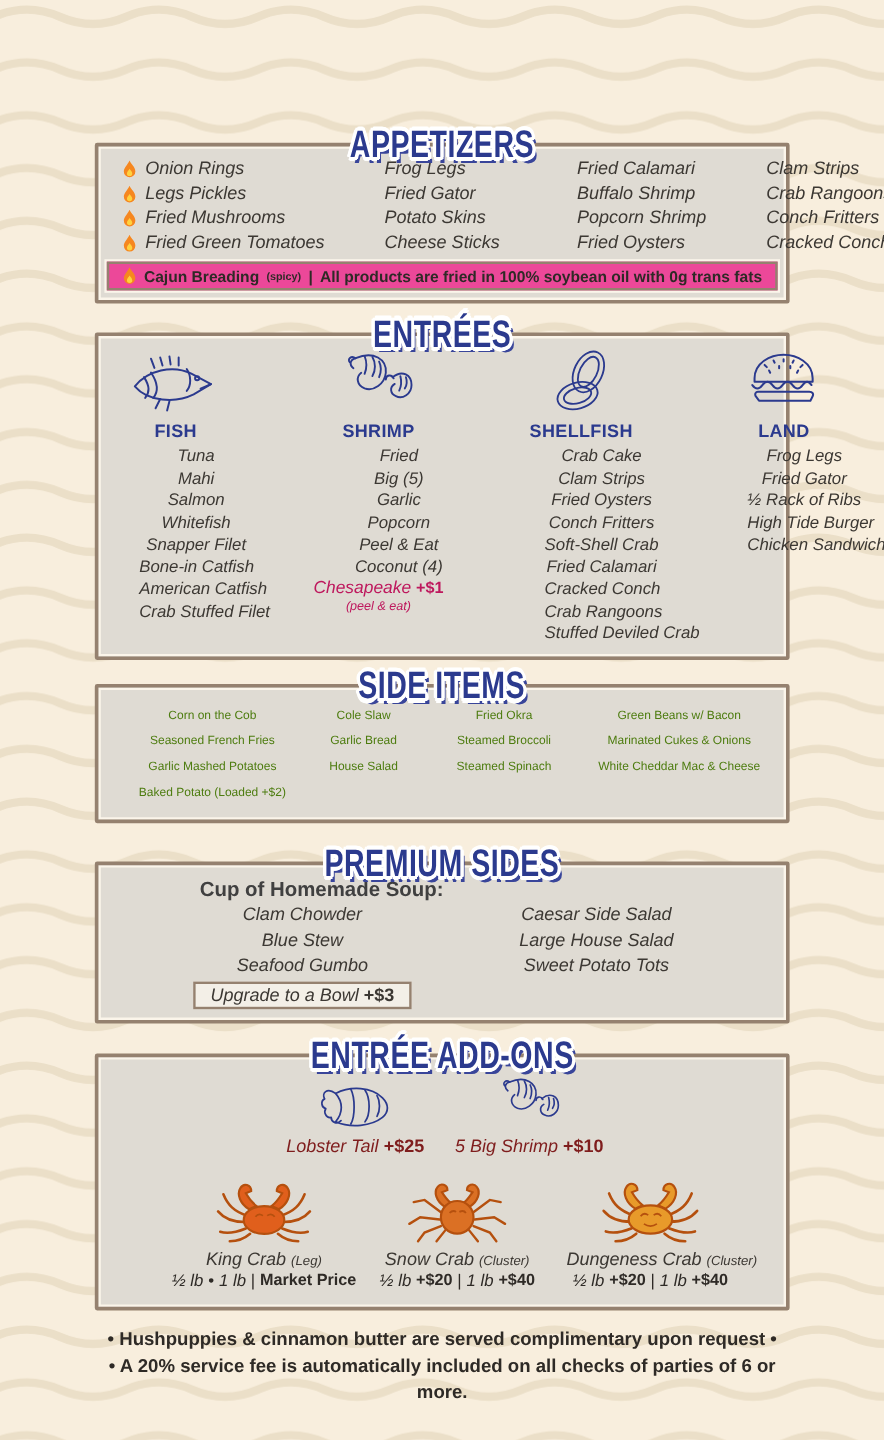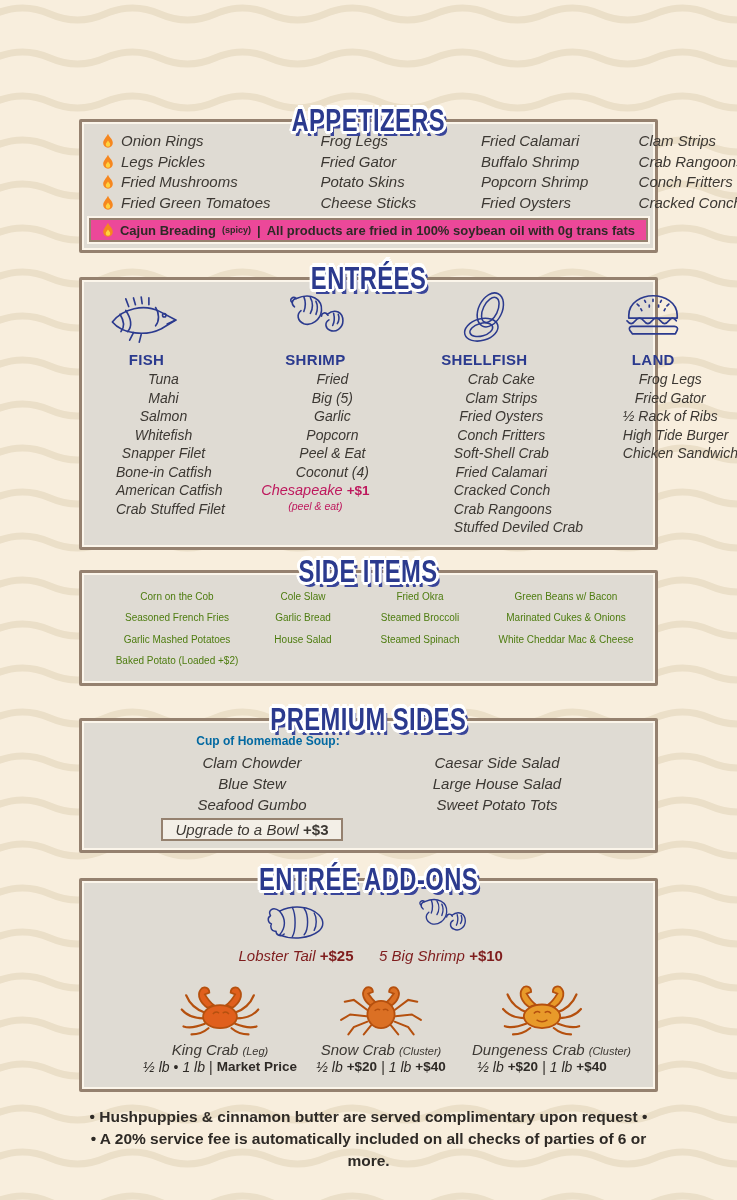--- a/index.html
+++ b/index.html
@@ -53,21 +53,21 @@
 
   
   .side-box { margin-top:20px; padding:13px 0 11px; }
   .side-grid { display:grid; grid-template-columns:138px 114px 120px 172px; padding-left:26px; text-align:center; }
   .side-grid li { font-size:10px; color:#4d7c0f; line-height:21.5px; white-space:nowrap; }
 
   
   .prem-box { margin-top:32px; padding:10px 0 9px; }
   .prem-grid { display:grid; grid-template-columns:340px 150px; }
   .prem-col { text-align:center; }
-  .soup-label { font-size:12px; font-weight:700; color:#0369a1; line-height:21px;padding-left:32px; }
+  .soup-label { font-size:17px; font-weight:700; color:#404040; line-height:21px;padding-left:32px; }
   .prem-col li { font-size:15px; font-style:italic; color:#3c3833; line-height:21px; white-space:nowrap; }
   .others { padding-top:21px; }
   .upgrade-pill { width:fit-content; margin:3px auto 0; background:#f3efe7; border:2px solid #95816f;
                   padding:1px 12px; font-size:15px; color:#3c3833; white-space:nowrap; }
 
   
   .addon-box { margin-top:25px; padding:12px 0 14px; }
   .addon-row { display:flex; justify-content:center; }
   .addon-item { width:145px; text-align:center; }
   .addon-item .icn { height:50px; display:flex; align-items:flex-end; justify-content:center; }

